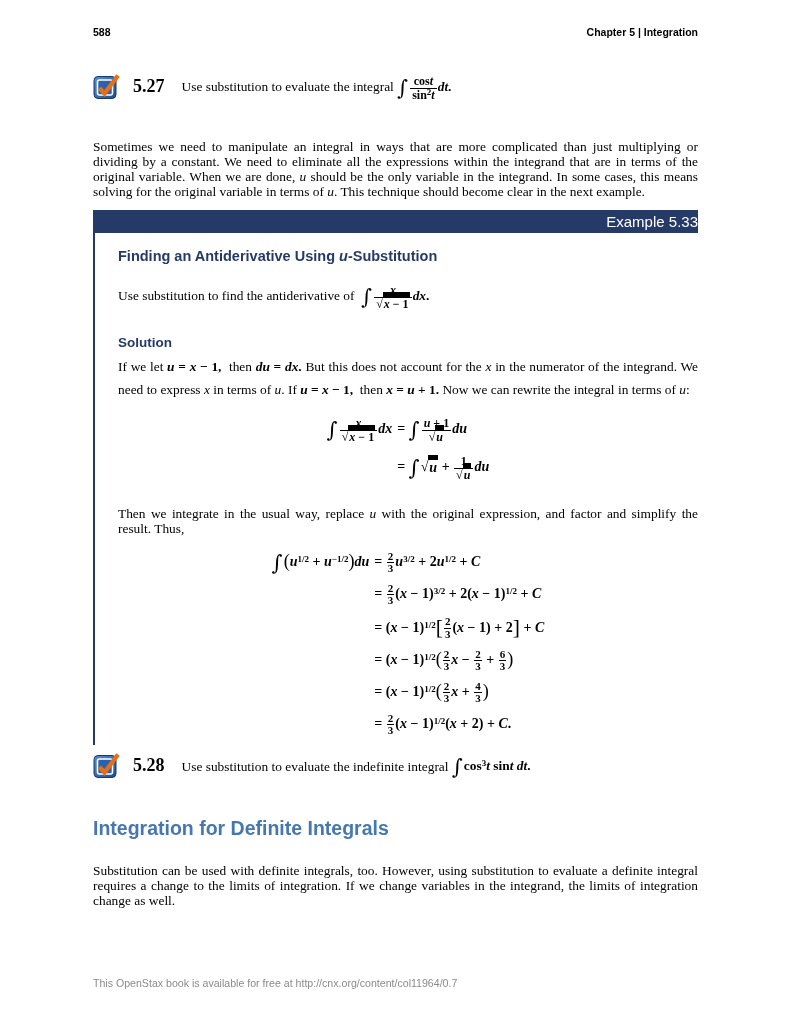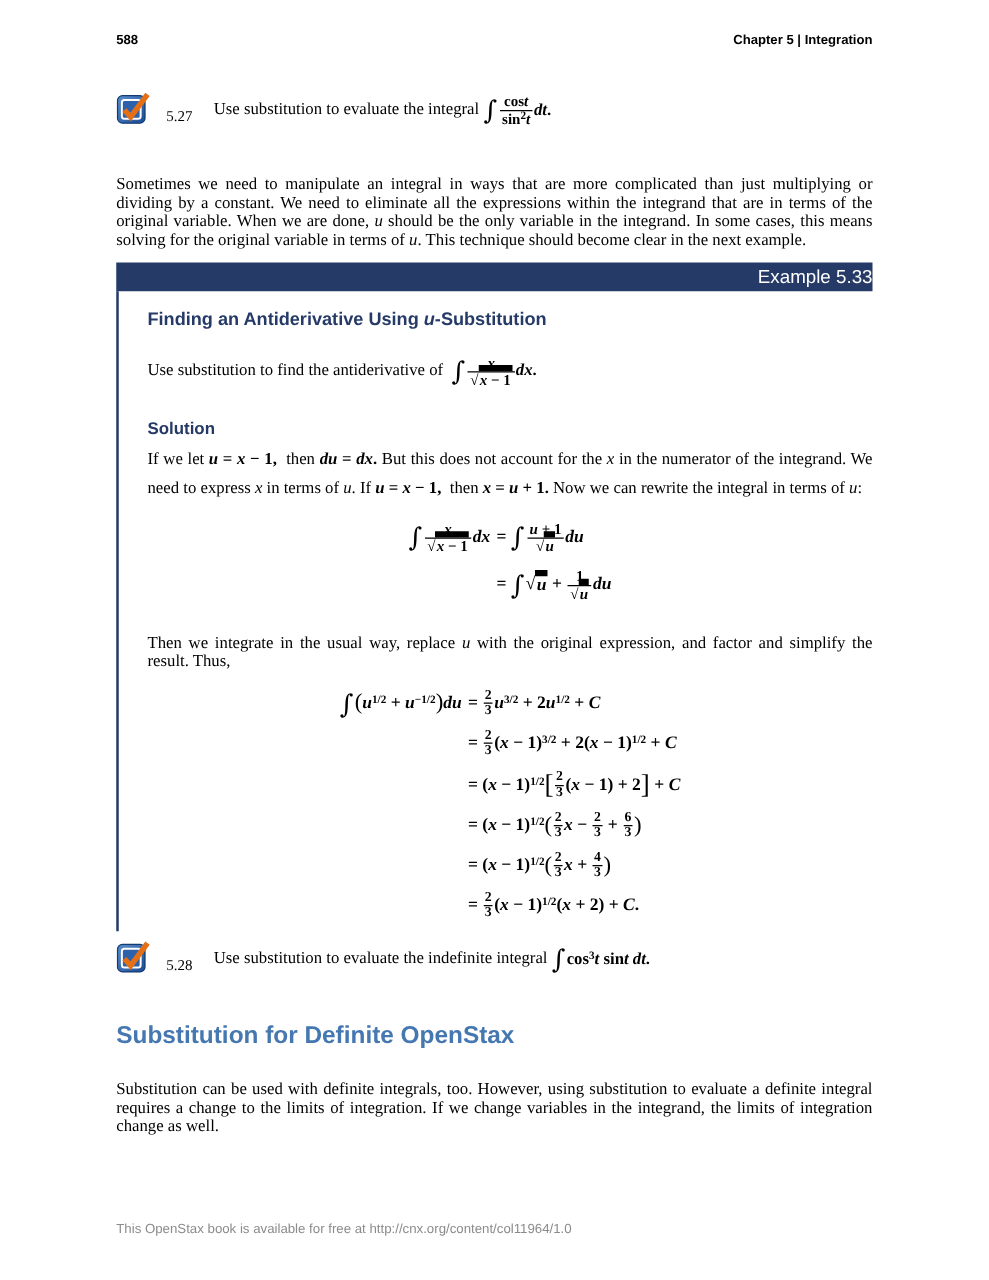--- a/index.html
+++ b/index.html
@@ -17,21 +17,21 @@
   }
   
   .hdr{
     position:absolute;top:26px;left:93px;width:605px;
     display:flex;justify-content:space-between;align-items:baseline;
     font-family:"Liberation Sans","DejaVu Sans",sans-serif;font-size:10.5px;font-weight:bold;gap:35px;
   }
   
   .checkpoint{position:absolute;left:93px;display:flex;align-items:center;}
   .cp-icon{flex:0 0 auto;margin-right:13px;}
-  .cp-num{font-weight:normal;font-size:12px;margin-right:17px;align-self:flex-start;margin-top:14px;}
+  .cp-num{font-weight:bold;font-size:18px;margin-right:17px;align-self:flex-start;margin-top:4px;}
   .cp-text{font-size:13.4px;white-space:nowrap;}
   
   .para{
     position:absolute;left:93px;width:605px;
     font-size:13.4px;line-height:14.9px;text-align:justify;
   }
   
   .example{position:absolute;top:210px;left:93px;width:605px;}
   .ex-bar{
     background:var(--navy);color:#fff;height:23px;line-height:23px;padding-left:11px;
@@ -186,18 +186,18 @@
         <polyline points="6.5,16 11.5,21.5 25,3.5" fill="none" style="stroke:#e56f17" stroke-width="4.4"></polyline>
       </svg>
     </span>
     <span class="cp-num">5.28</span>
     <span class="cp-text">
       <span>Use substitution to evaluate the indefinite integral</span>
       <span class="m"><span class="in">∫</span>cos<sup>3</sup><i>t</i> sin<i>t</i> <i>dt</i>.</span>
     </span>
   </div>
 
-  <h1 class="section-title">Substitution for Definite OpenStax</h1>
+  <h1 class="section-title">Integration for Definite Integrals</h1>
   <p class="para section-para">Substitution can be used with definite integrals, too. However, using substitution to evaluate a definite integral requires a change to the limits of integration. If we change variables in the integrand, the limits of integration change as well.</p>
 
-  <div class="footer">This OpenStax book is available for free at http://cnx.org/content/col11964/1.0</div>
+  <div class="footer">This OpenStax book is available for free at http://cnx.org/content/col11964/0.7</div>
 
 </div>
 
 </body></html>

